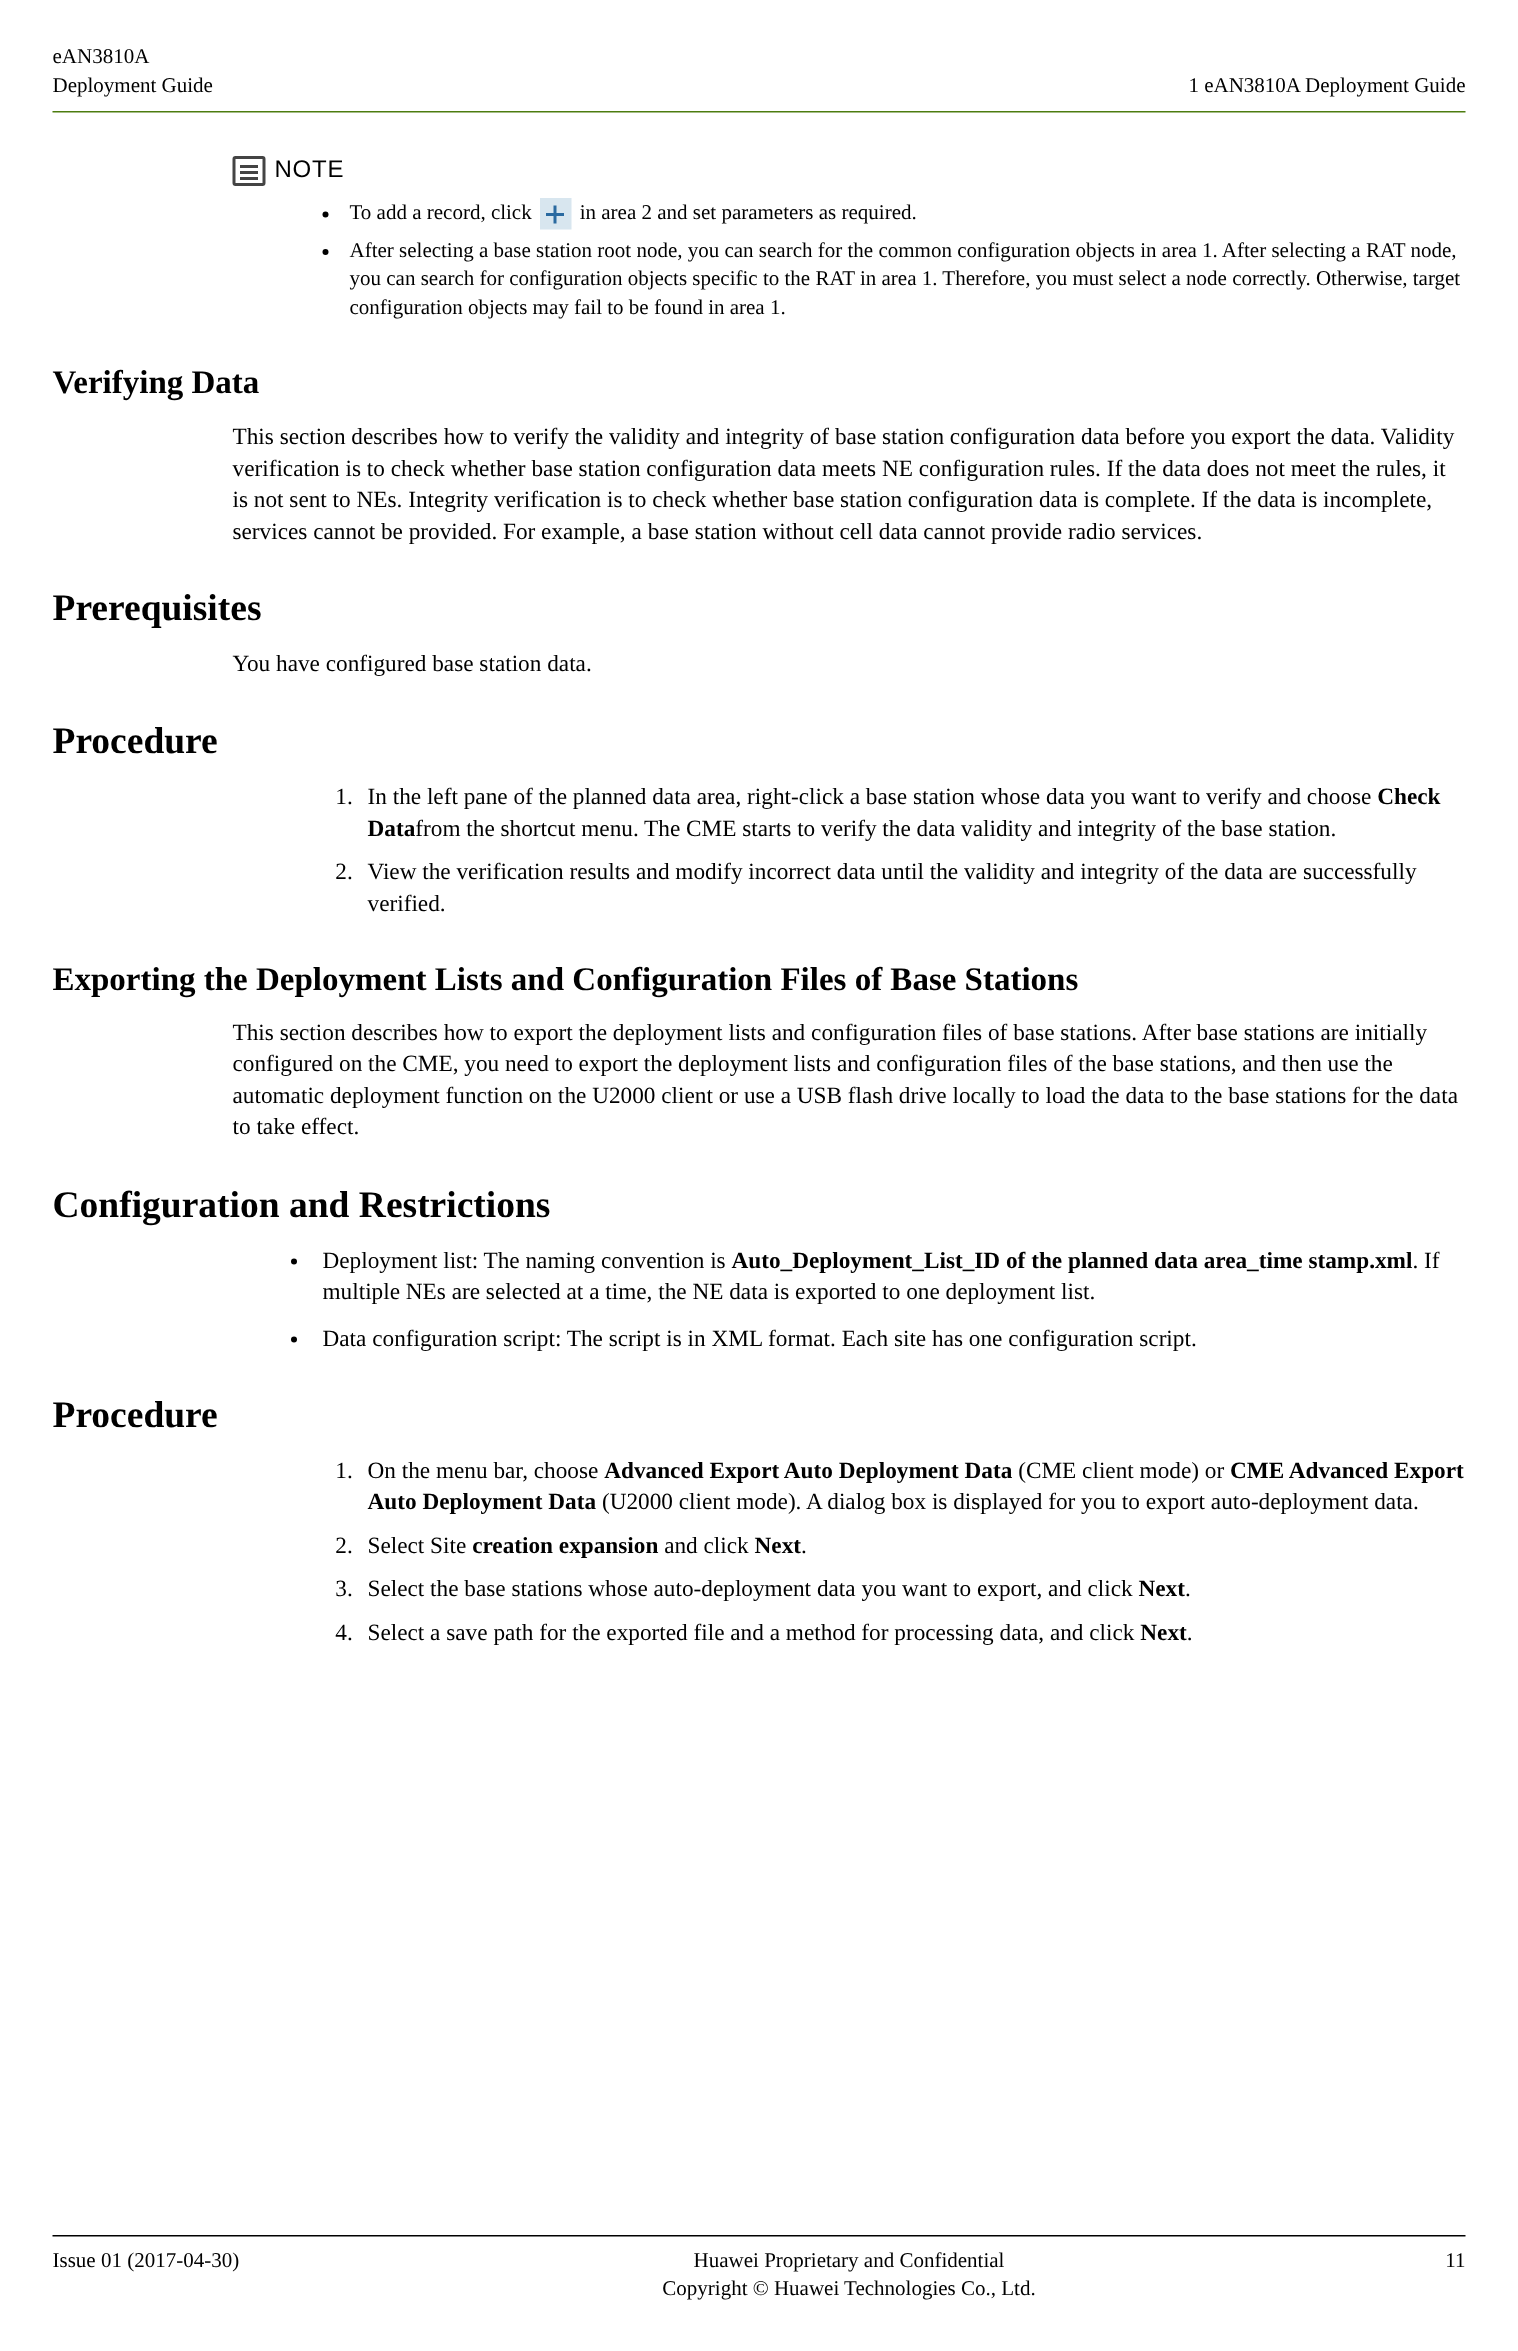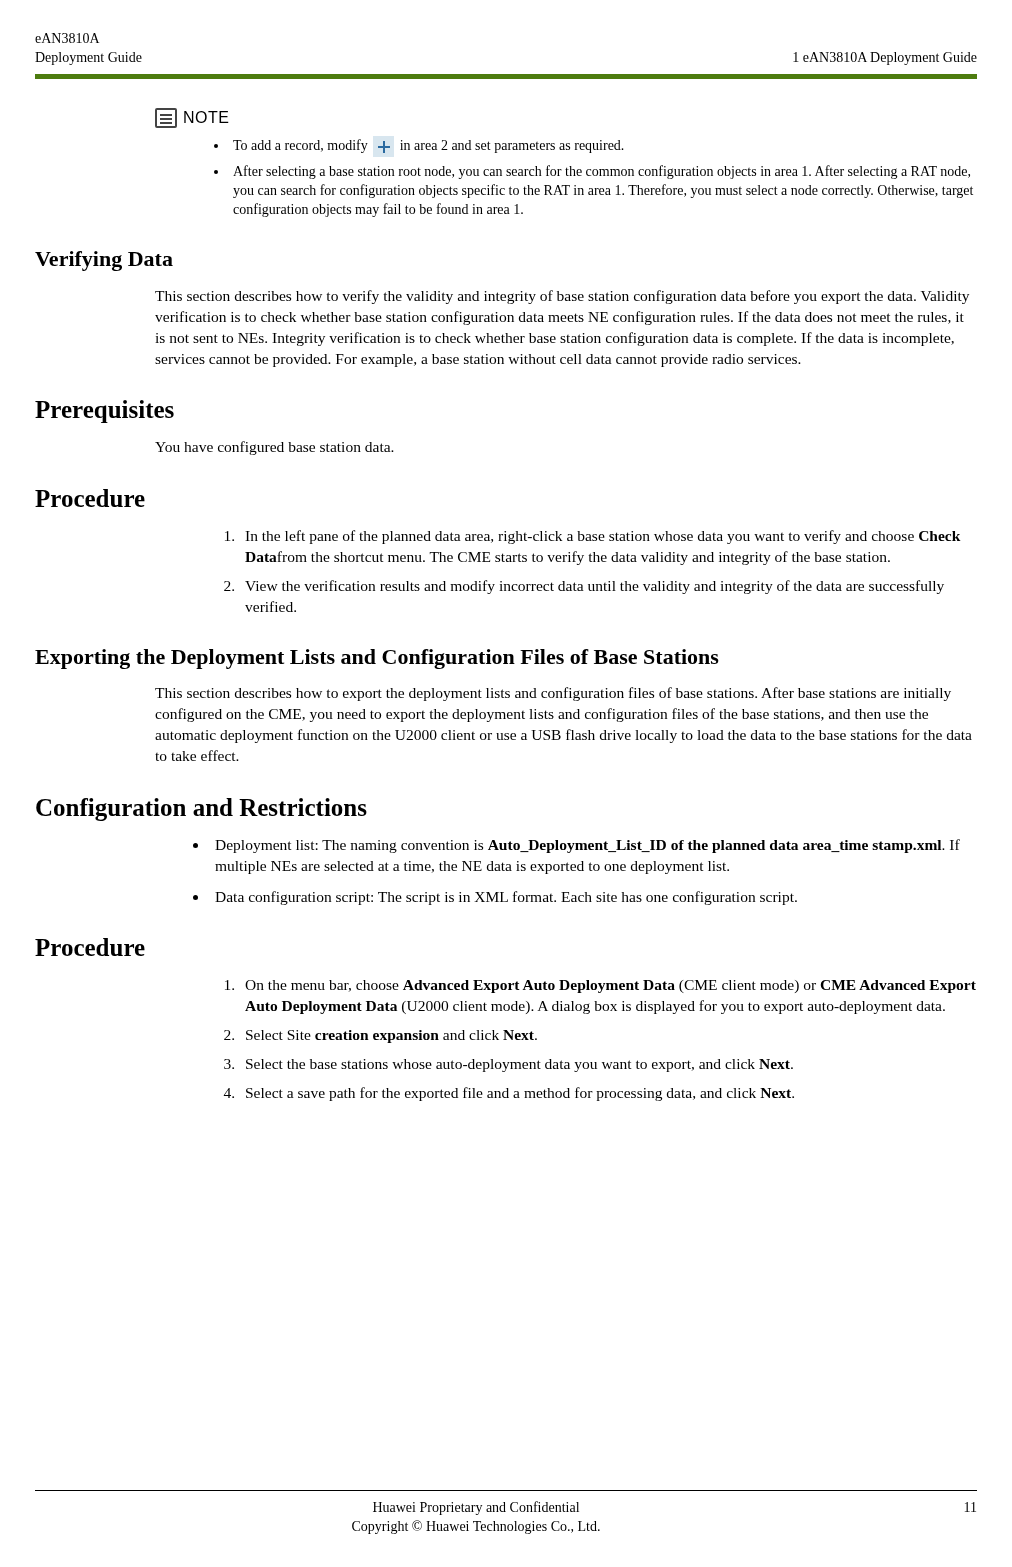--- a/index.html
+++ b/index.html
@@ -10,21 +10,21 @@
       background: #fff;
       width: 1012px;
       min-height: 1567px;
       padding: 30px 35px 40px 35px;
       line-height: 1.35;
       position: relative;
     }
     .running-header {
       display: flex;
       justify-content: space-between;
-      border-bottom: 5px solid #4d7c0f;
+      border-bottom: 1px solid #4d7c0f;
       padding-bottom: 6px;
       margin-bottom: 28px;
       font-size: 14px;
     }
     .rh-left { text-align: left; }
     .rh-right { align-self: flex-end; }
     .content-block { margin-left: 120px; }
     .note-box { margin-top: 6px; margin-bottom: 22px; }
     .note-head {
       display: flex; align-items: center; gap: 6px;
@@ -105,21 +105,21 @@
   <div class="rh-right">1 eAN3810A Deployment Guide</div>
 </div>
 
 <div class="content-block note-box">
   <div class="note-head">
     <span class="note-glyph"></span>
     <span class="note-label">NOTE</span>
   </div>
   <ul class="note-list">
     <li>
-      <span>To add a record, modify </span>
+      <span>To add a record, click </span>
       <span class="plus-icon">
         <svg viewBox="0 0 14 14">
             <path d="M6 1h2v12H6z M1 6h12v2H1z" fill="#2a6aa0"></path>
           </svg>
       </span>
       <span>in area 2 and set parameters as required.</span>
     </li>
     <li>
       <span>After selecting a base station root node, you can search for the common configuration objects in area 1. After selecting a RAT node, you can search for configuration objects specific to the RAT in area 1. Therefore, you must select a node correctly. Otherwise, target configuration objects may fail to be found in area 1.</span>
     </li>
@@ -171,18 +171,19 @@
     <li>
       <span>Select the base stations whose auto-deployment data you want to export, and click </span><span class="strong">Next</span><span>.</span>
     </li>
     <li>
       <span>Select a save path for the exported file and a method for processing data, and click </span><span class="strong">Next</span><span>.</span>
     </li>
   </ol>
 </div>
 
 <div class="footer">
+  <div class="footer-left">Issue 01 (2017-04-30)</div>
   <div class="footer-center">
     <div>Huawei Proprietary and Confidential</div>
     <div>Copyright © Huawei Technologies Co., Ltd.</div>
   </div>
   <div class="footer-right">11</div>
 </div>
 
 </body></html>

